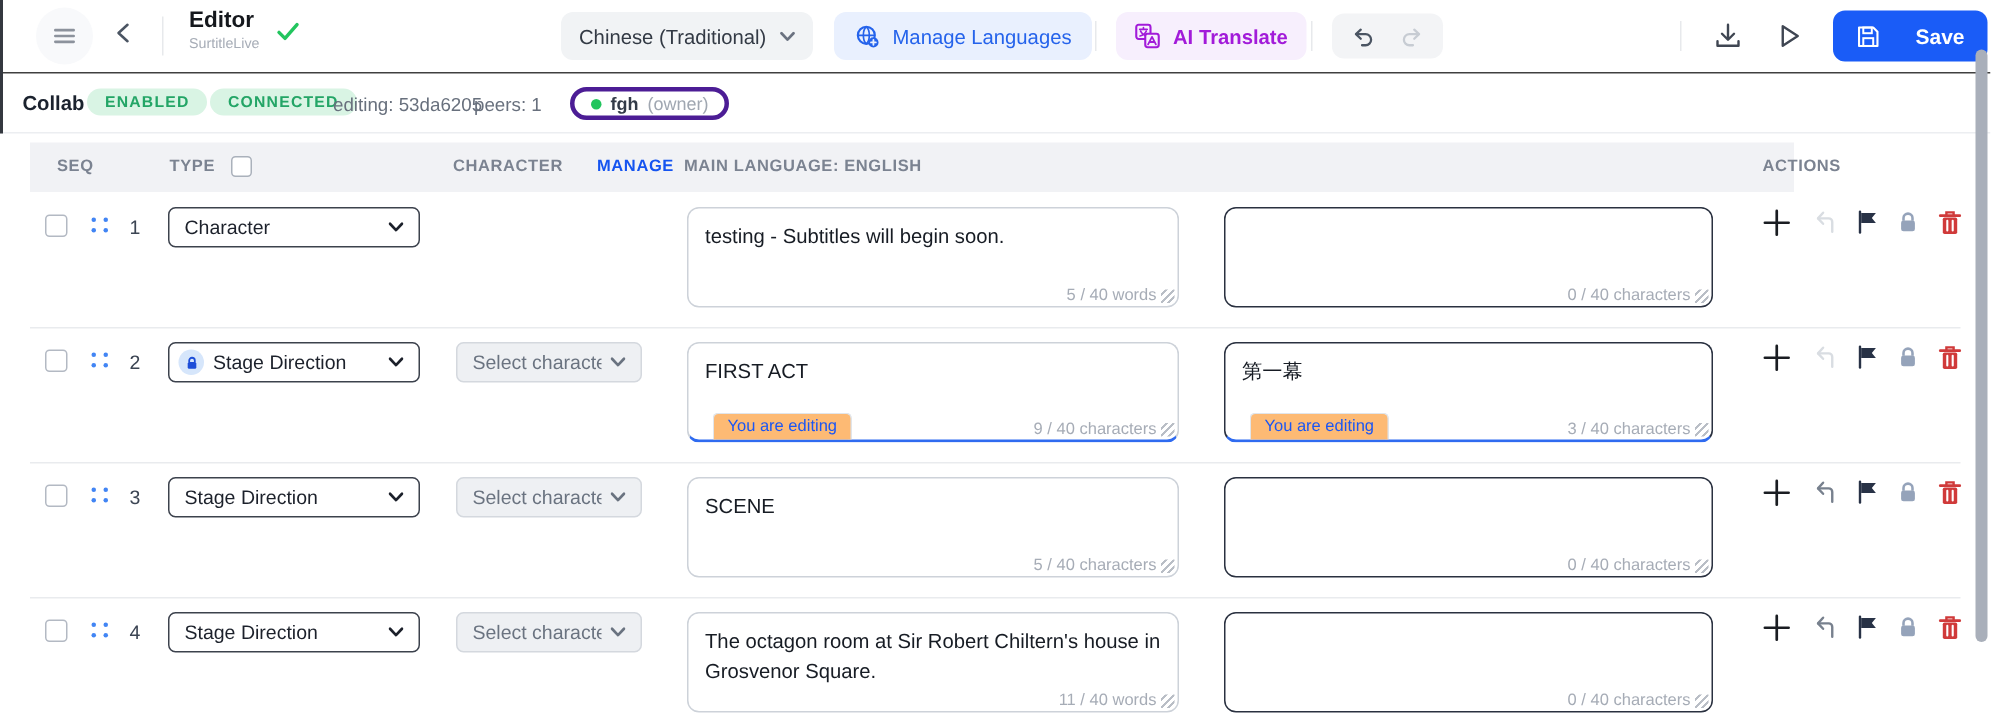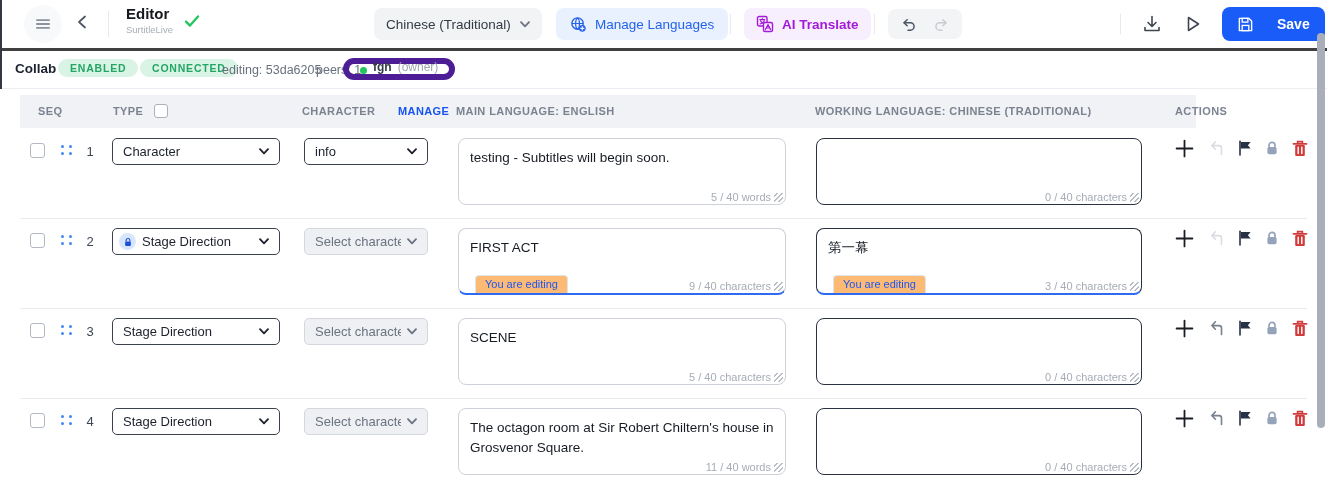--- a/index.html
+++ b/index.html
@@ -2,42 +2,42 @@
 <html><head>
 <meta charset="utf-8">
 <style>
   html,body{margin:0;padding:0;}
   body{
     width:1327px;height:485px;overflow:hidden;position:relative;
     background:#ffffff;font-family:"Liberation Sans",sans-serif;color:#1c212b;
   }
   svg{display:block}
   
-  .topbar{position:absolute;left:0;top:0;width:1327px;height:48px;background:#fff;border-bottom:3px solid #404040;z-index:5}
+  .topbar{position:absolute;left:0;top:0;width:1327px;height:48px;background:#fff;border-bottom:1px solid #404040;z-index:5}
   .edge-left{position:absolute;left:0;top:0;width:2px;height:89px;background:#34383f;z-index:9}
   .burger{position:absolute;left:24px;top:5px;width:38px;height:38px;border-radius:50%;background:#f8f9fb;display:flex;align-items:center;justify-content:center;cursor:pointer}
   .back{position:absolute;left:74px;top:13px;cursor:pointer}
   .tdiv{position:absolute;top:11px;width:1px;height:26px;background:#e7e9ec}
   .titleblock{position:absolute;left:126px;top:6px;line-height:1.1}
   .title{font-size:15px;font-weight:700;color:#15181d}
   .subtitle{font-size:9.5px;color:#a7adb7;margin-top:2px}
   .savedcheck{position:absolute;left:184px;top:14px}
   .pill{position:absolute;display:flex;align-items:center;border-radius:8px;cursor:pointer;box-sizing:border-box}
   .lang-sel{left:374px;top:8px;width:168px;height:32px;background:#f1f3f5;padding:0 12px;justify-content:space-between;font-size:13.5px;color:#333a45}
   .manage-btn{left:556px;top:8px;height:32px;background:#e9f0fe;padding:0 14px;gap:8px;font-size:13.5px;font-weight:400;color:#2563eb}
   .ai-btn{left:744px;top:8px;height:32px;background:#f7effd;padding:0 12px;gap:8px;font-size:13.5px;font-weight:600;color:#a21bd9}
   .undo-pill{left:888px;top:9px;height:30px;background:#f3f4f6;padding:0 12px;gap:16px;border-radius:8px}
   .icon-btn{position:absolute;cursor:pointer}
   .save-btn{left:1222px;top:7px;height:34px;background:#1a5cf7;color:#fff;font-size:14px;font-weight:600;padding:0 15px;gap:23px;border-radius:8px}
   
   .collabbar{position:absolute;left:0;top:48px;width:1327px;height:40px;background:#fff;border-bottom:1px solid #eceef1;z-index:4}
   .collab-label{position:absolute;left:15px;top:13px;font-size:13.5px;font-weight:700;color:#1b222e}
   .gbadge{position:absolute;top:11px;height:18px;display:flex;align-items:center;padding:0 12px;border-radius:10px;background:#d9f4e4;color:#23a566;font-size:10.5px;font-weight:700;letter-spacing:.8px}
   .sess{position:absolute;top:15px;font-size:12.5px;color:#68707d}
-  .userpill{position:absolute;left:343px;top:10px;height:22px;display:flex;align-items:flex-end;gap:6px;padding:0 11px;border:6px solid #4c1d95;border-radius:999px;box-sizing:border-box}
+  .userpill{position:absolute;left:380px;top:10px;height:22px;display:flex;align-items:center;gap:6px;padding:0 11px;border:3px solid #4c1d95;border-radius:999px;box-sizing:border-box}
   .udot{width:7px;height:7px;border-radius:50%;background:#22c55e}
   .uname{font-size:12px;font-weight:600;color:#333b48}
   .urole{font-size:12px;color:#a0a7b1}
   
   .thead{position:absolute;left:20px;top:95px;width:1176px;height:33px;background:#f1f2f5}
   .th{position:absolute;top:0;line-height:33px;font-size:11px;font-weight:600;color:#7b8391;letter-spacing:.4px}
   .th.manage{color:#1554f0;font-weight:700;cursor:pointer}
   .skipbox{position:absolute;left:134px;top:9px;width:14px;height:14px;border:1.5px solid #aab1bb;border-radius:3px;background:#fff;cursor:pointer;box-sizing:border-box}
   .skiplabel{position:absolute;left:156px;top:0;line-height:33px;font-size:11.5px;font-weight:400;color:#636c79;letter-spacing:0}
   
@@ -244,43 +244,36 @@
   </span>
 </div>
 
 <div class="thead">
   <span class="th" style="left:18px">SEQ</span>
   <span class="th" style="left:93px">TYPE</span>
   <span class="skipbox"></span>
   <span class="th" style="left:282px">CHARACTER</span>
   <span class="th manage" style="left:378px">MANAGE</span>
   <span class="th" style="left:436px">MAIN LANGUAGE: ENGLISH</span>
-  <span class="th" style="left:795px">WORKING LANGUAGE: CHINESE (TRADITIONAL)</span>
   <span class="th" style="left:1155px">ACTIONS</span>
 </div>
 
 <div class="rows">
 
   <div class="row">
     <span class="cbox"></span>
     <span class="handle">
         <i></i>
         <i></i>
         <i></i>
         <i></i>
       </span>
     <span class="seq">1</span>
     <div class="sel type-sel">
       <span class="sel-label">Character</span>
-      <svg width="10" height="7">
-          <use href="#i-chev"></use>
-        </svg>
-    </div>
-    <div class="sel char-sel">
-      <span class="sel-label">info</span>
       <svg width="10" height="7">
           <use href="#i-chev"></use>
         </svg>
     </div>
     <div class="ta-wrap main-ta">
       <textarea style="">testing - Subtitles will begin soon.</textarea>
       <span class="counter">5 / 40 words</span>
       <span class="grip"></span>
     </div>
     <div class="ta-wrap work-ta">

